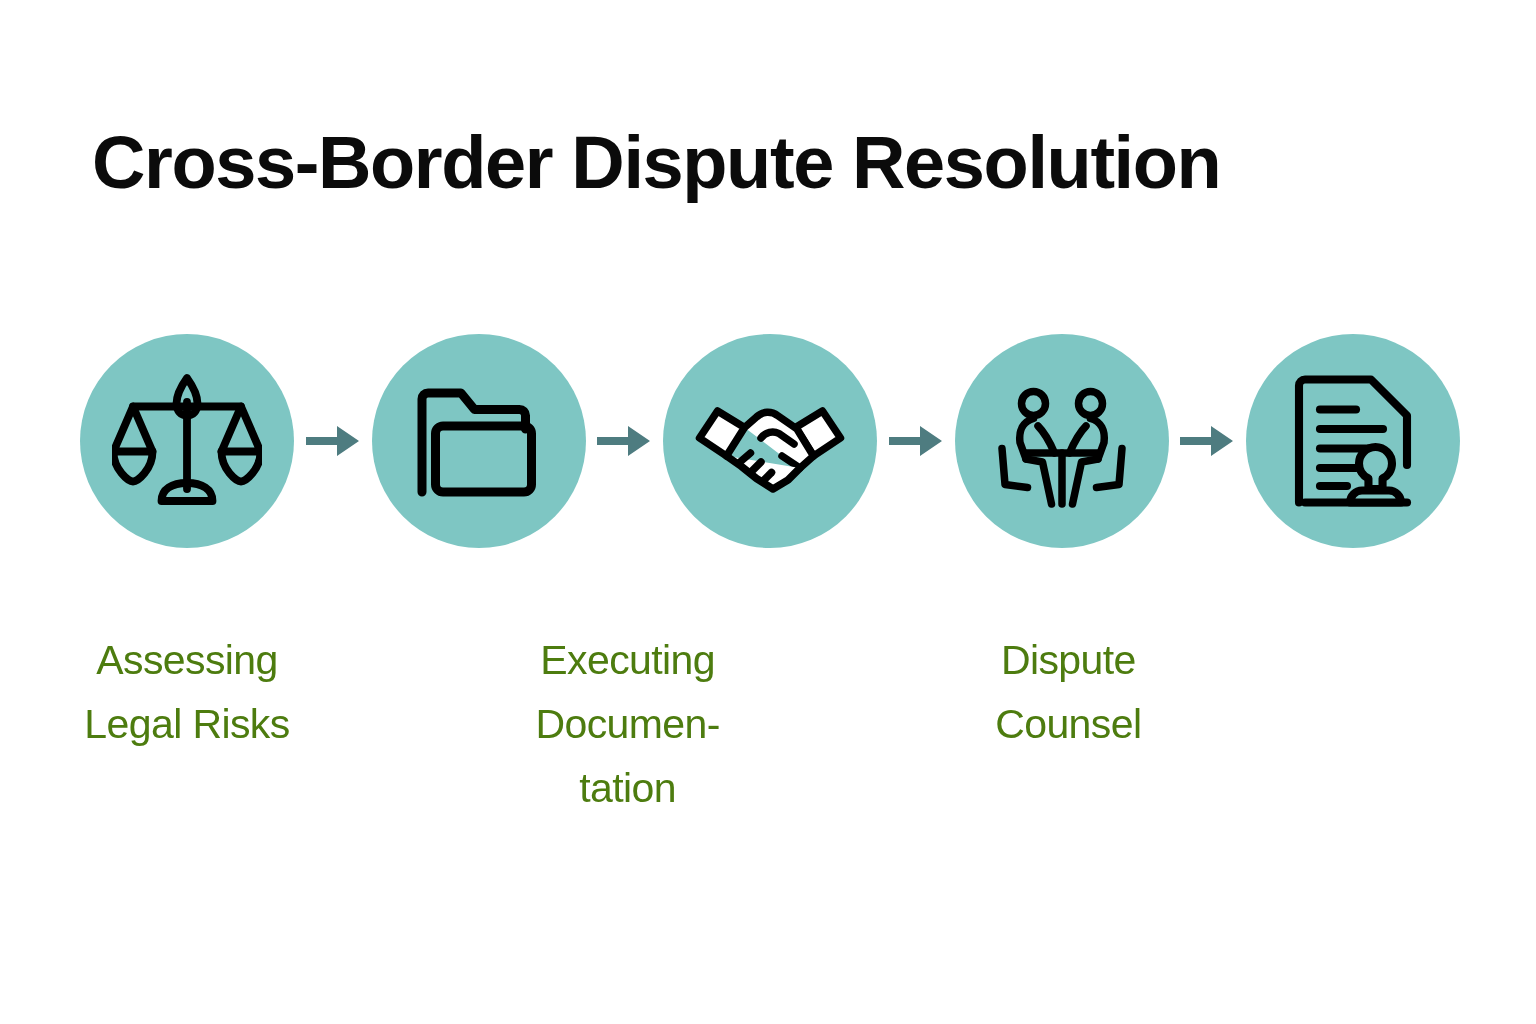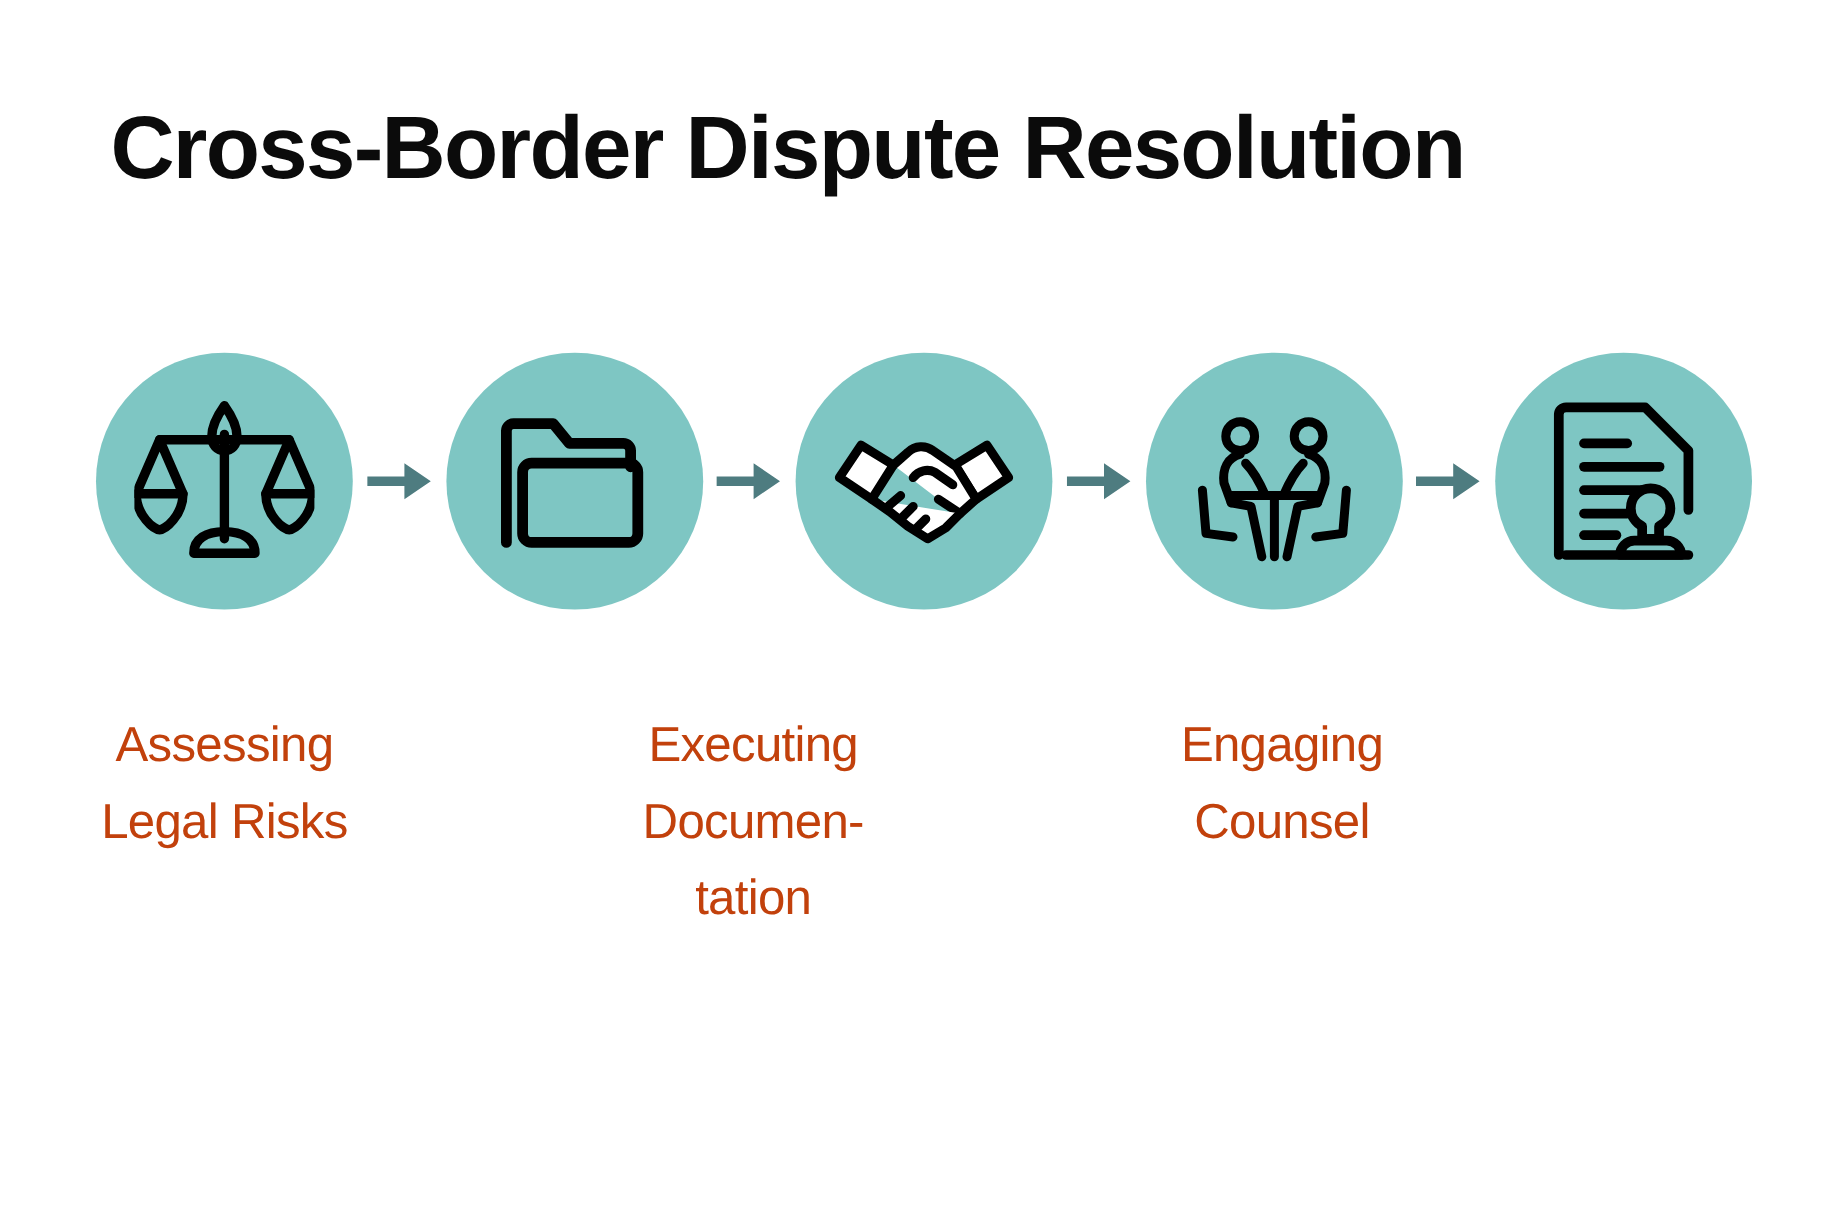--- a/index.html
+++ b/index.html
@@ -14,20 +14,21 @@
     position: relative;
     overflow: hidden;
     font-family: "Liberation Sans", sans-serif;
     -webkit-font-smoothing: antialiased;
   }
 
   #infographic {
     position: absolute;
     inset: 0;
     background: #ffffff;
+    margin-top: 40px;
   }
 
   
   .title {
     position: absolute;
     left: 92px;
     top: 78px;
     width: 1360px;
     font-size: 74px;
     line-height: 90px;
@@ -90,21 +91,21 @@
     align-items: flex-start;
   }
 
   .label {
     flex: 0 0 214px;
     width: 214px;
     text-align: center;
     font-size: 41px;
     line-height: 64px;
     font-weight: 400;
-    color: #c2410c;
+    color: #4d7c0f;
     letter-spacing: -0.6px;
     white-space: pre-line;
     word-break: normal;
   }
   .label-gap {
     flex: 0 0 58px;
     width: 58px;
   }
 </style>
 </head>
@@ -249,21 +250,21 @@
 
     <div class="label">Assessing
 Legal Risks</div>
     <div class="label-gap"></div>
 
     <div class="label">Executing
 Documen-
 tation</div>
     <div class="label-gap"></div>
 
-    <div class="label">Engaging
+    <div class="label">Dispute
 Counsel</div>
     <div class="label-gap"></div>
 
     <div class="label-gap"></div>
 
 
   </div>
 
 </div>
 

